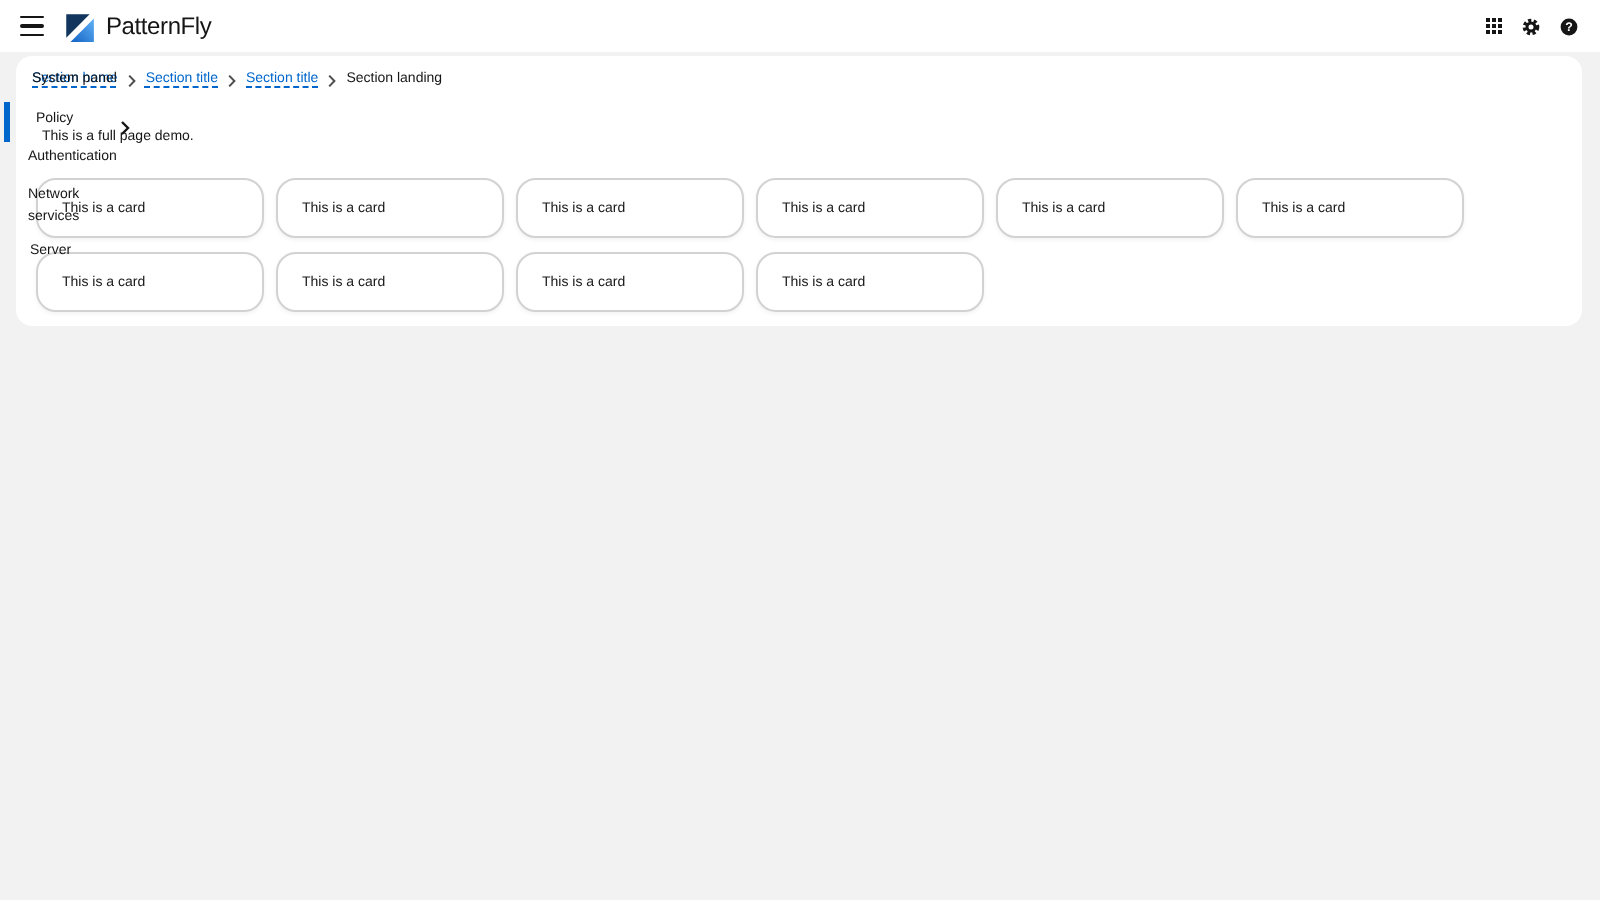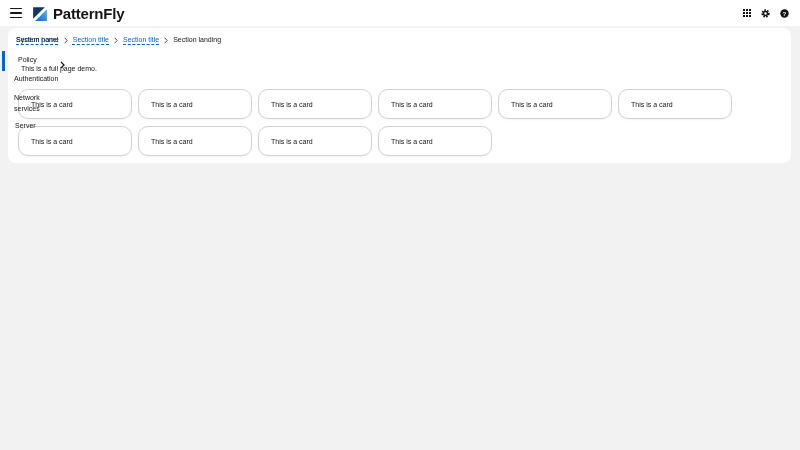--- a/index.html
+++ b/index.html
@@ -7,21 +7,21 @@
     width:800px;height:450px;position:relative;overflow:hidden;
     background:#f2f2f2;color:#151515;
     font-family:"Liberation Sans","DejaVu Sans",sans-serif;
   }
   
   .masthead{position:absolute;left:0;top:0;width:800px;height:26px;background:#ffffff;}
   .hamburger{position:absolute;left:10px;top:8px;width:12px;height:10px;
     display:flex;flex-direction:column;justify-content:space-between;cursor:pointer;}
   .hamburger span{display:block;width:12px;height:1.4px;background:#151515;border-radius:1px;}
   .brand{position:absolute;left:31px;top:4px;height:18px;display:flex;align-items:center;gap:5px;cursor:pointer;}
-  .brand-text{font-size:15px;font-weight:bold;letter-spacing:-0.2px;color:#151515;}
+  .brand-text{font-size:12px;font-weight:normal;letter-spacing:-0.2px;color:#151515;}
   .masthead-actions{position:absolute;right:11px;top:0;height:26px;display:flex;align-items:center;gap:10px;}
   .action-btn{display:flex;align-items:center;justify-content:center;cursor:pointer;}
   
   .panel{position:absolute;left:8px;top:28px;width:783px;height:135px;background:#ffffff;border-radius:8px;}
   .breadcrumb{position:absolute;left:8px;top:8px;display:flex;align-items:center;gap:5px;font-size:7px;line-height:8px;}
   .crumb-link{color:#0066cc;cursor:pointer;text-decoration:underline;text-decoration-style:dashed;
     text-decoration-thickness:0.5px;text-underline-offset:1.5px;}
   .crumb-current{color:#151515;}
   .crumb-sep{display:flex;align-items:center;}
   .intro{position:absolute;left:13px;top:37px;font-size:7px;line-height:8px;}

